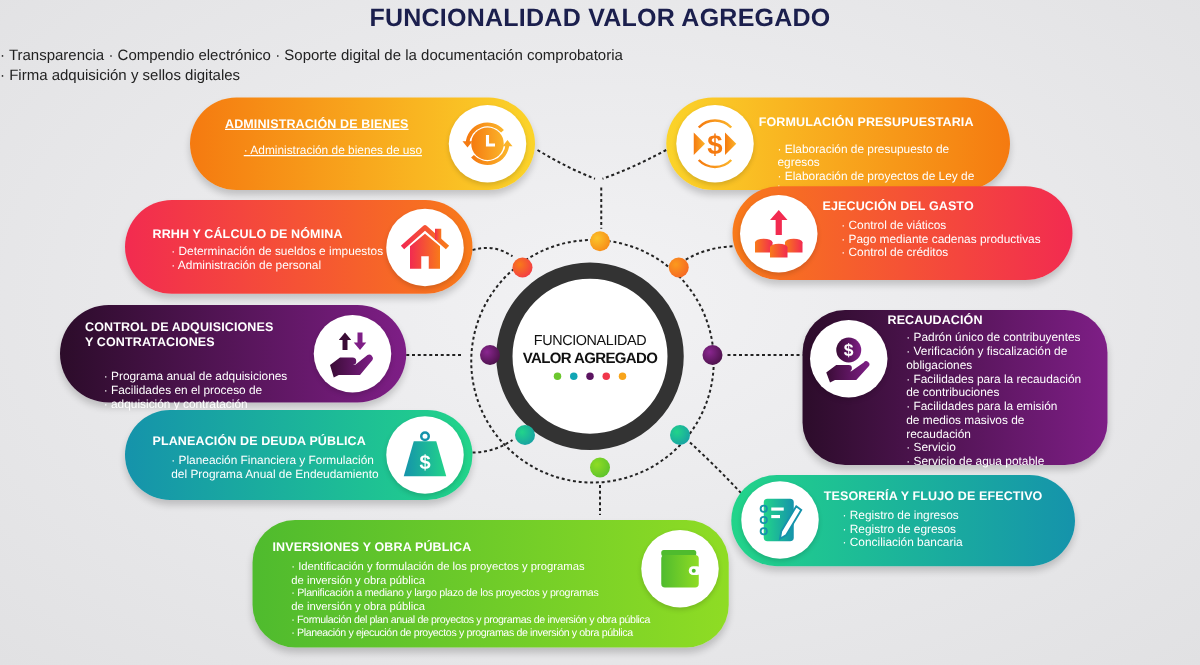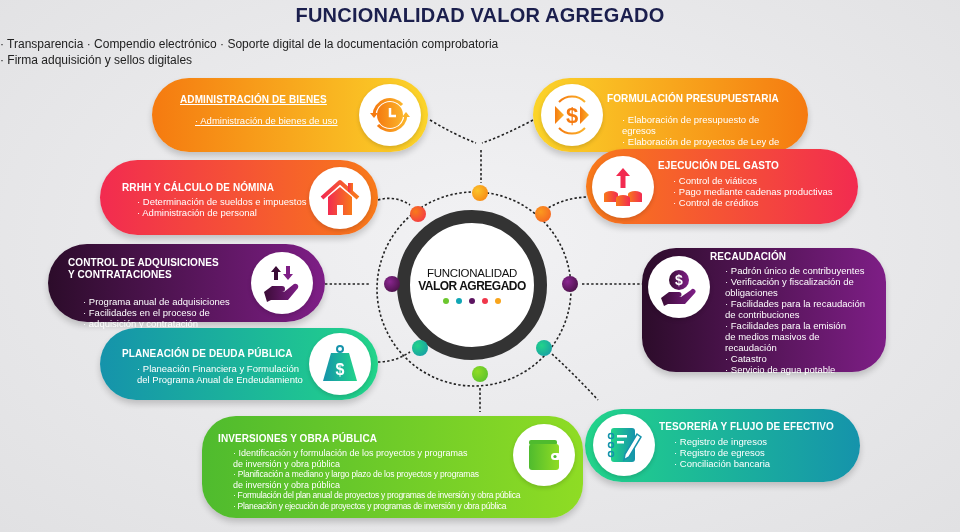--- a/index.html
+++ b/index.html
@@ -185,21 +185,21 @@
 
 <div class="box" style="left:642px;top:248px;width:244px;height:124px;background:linear-gradient(90deg,#2c0c2a,#7e1e86);border-radius:34px;padding:3px 0 0 68px;">
   <div class="hd">RECAUDACIÓN</div>
   <ul style="margin-top:2px;">
     <li>Padrón único de contribuyentes</li>
     <li>Verificación y fiscalización de obligaciones</li>
     <li>Facilidades para la recaudación</li>
     <li class="cont">de contribuciones</li>
     <li>Facilidades para la emisión</li>
     <li class="cont">de medios masivos de recaudación</li>
-    <li>Catastro</li>
+    <li>Servicio</li>
     <li>Servicio de agua potable</li>
   </ul>
   <div class="ic" style="left:6px;top:8px;">
     <svg viewBox="0 0 42 42">
         <defs>
           <linearGradient id="g6" x1="0" x2="1">
             <stop offset="0" stop-color="#3a0c36"></stop>
             <stop offset="1" stop-color="#7e1e86"></stop>
           </linearGradient>
         </defs>
@@ -225,21 +225,21 @@
             <stop offset="1" stop-color="#22d48a"></stop>
           </linearGradient>
         </defs>
       <circle cx="21" cy="6" r="3" fill="none" stroke="#1593ab" stroke-width="2"></circle>
       <path d="M12 10h18l8 28H4z" fill="url(#g7)"></path>
       <text x="21" y="32" text-anchor="middle" font-size="16" font-weight="700" fill="#fff" font-family="Liberation Sans, sans-serif">$</text>
     </svg>
   </div>
 </div>
 
-<div class="box" style="left:585px;top:409px;width:275px;height:73px;background:linear-gradient(90deg,#22d48a,#1593ab);padding:12px 0 0 74px;">
+<div class="box" style="left:585px;top:380px;width:275px;height:73px;background:linear-gradient(90deg,#22d48a,#1593ab);padding:12px 0 0 74px;">
   <div class="hd">TESORERÍA Y FLUJO DE EFECTIVO</div>
   <ul style="margin-top:3px;">
     <li>Registro de ingresos</li>
     <li>Registro de egresos</li>
     <li>Conciliación bancaria</li>
   </ul>
   <div class="ic" style="left:8px;top:5px;">
     <svg viewBox="0 0 42 42">
         <defs>
           <linearGradient id="g8" x1="0" x2="1">

